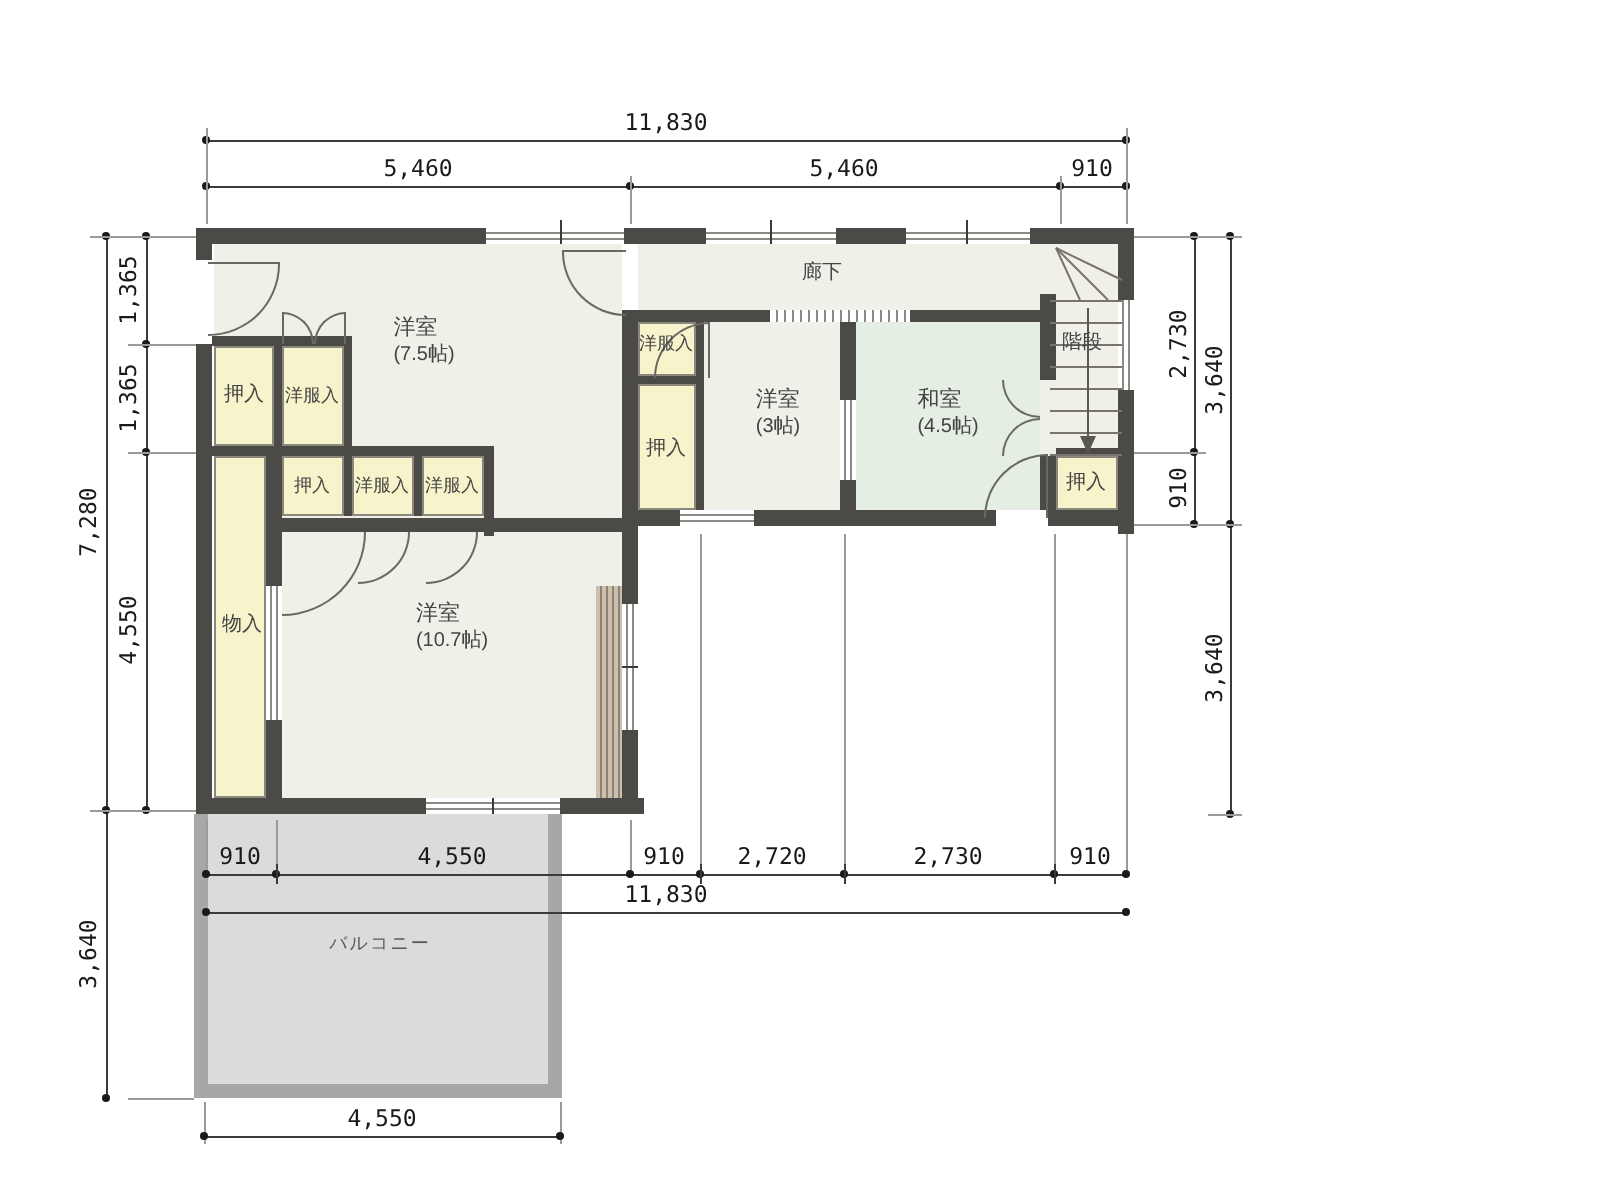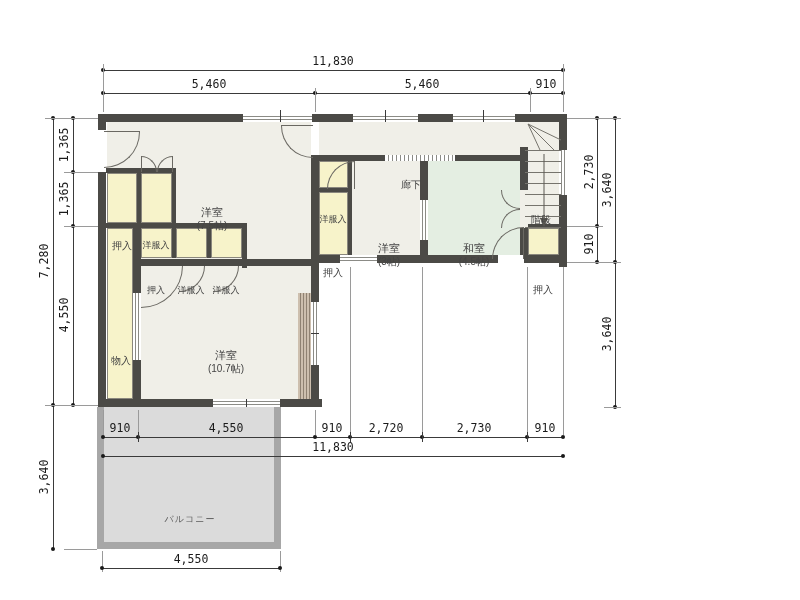--- a/index.html
+++ b/index.html
@@ -23,22 +23,22 @@
   .arc-br{border-bottom:1px solid #6a6862;border-right:1px solid #6a6862;border-bottom-right-radius:100%;}
   .arc-bl{border-bottom:1px solid #6a6862;border-left:1px solid #6a6862;border-bottom-left-radius:100%;}
   .leaf{position:absolute;background:#6a6862;}
   .dim-line{position:absolute;background:#3a3a3a;}
   .ext-line{position:absolute;background:#9a9a9a;}
   .dot{position:absolute;width:4px;height:4px;border-radius:50%;background:#1a1a1a;margin-left:-2px;margin-top:-2px;}
   .tick{position:absolute;background:#3a3a3a;}
   .dim-label{position:absolute;font-family:"DejaVu Sans Mono","Liberation Mono",monospace;
              font-size:11.5px;color:#1a1a1a;white-space:nowrap;transform:translate(-50%,-50%);}
   .dim-label.v{transform:translate(-50%,-50%) rotate(-90deg);}
-  .room-label{position:absolute;font-size:11px;color:#444;text-align:center;line-height:1.25;
-              white-space:nowrap;transform:translate(-50%,-50%);margin-top:48px;}
+  .room-label{position:absolute;font-size:11px;color:#444;text-align:left;line-height:1.25;
+              white-space:nowrap;transform:translate(-50%,-50%);}
   .room-label .sz{display:block;font-size:10px;}
   .lbl-10{font-size:10px;} .lbl-9{font-size:9px;} .lbl-balc{font-size:9px;color:#5a5a5a;letter-spacing:1px;}
   svg.overlay{position:absolute;left:0;top:0;pointer-events:none;}
 </style>
 </head>
 <body>
 
 <div class="canvas">
 
   <div class="floor" style="left:107px;top:122px;width:204px;height:277px;"></div>

